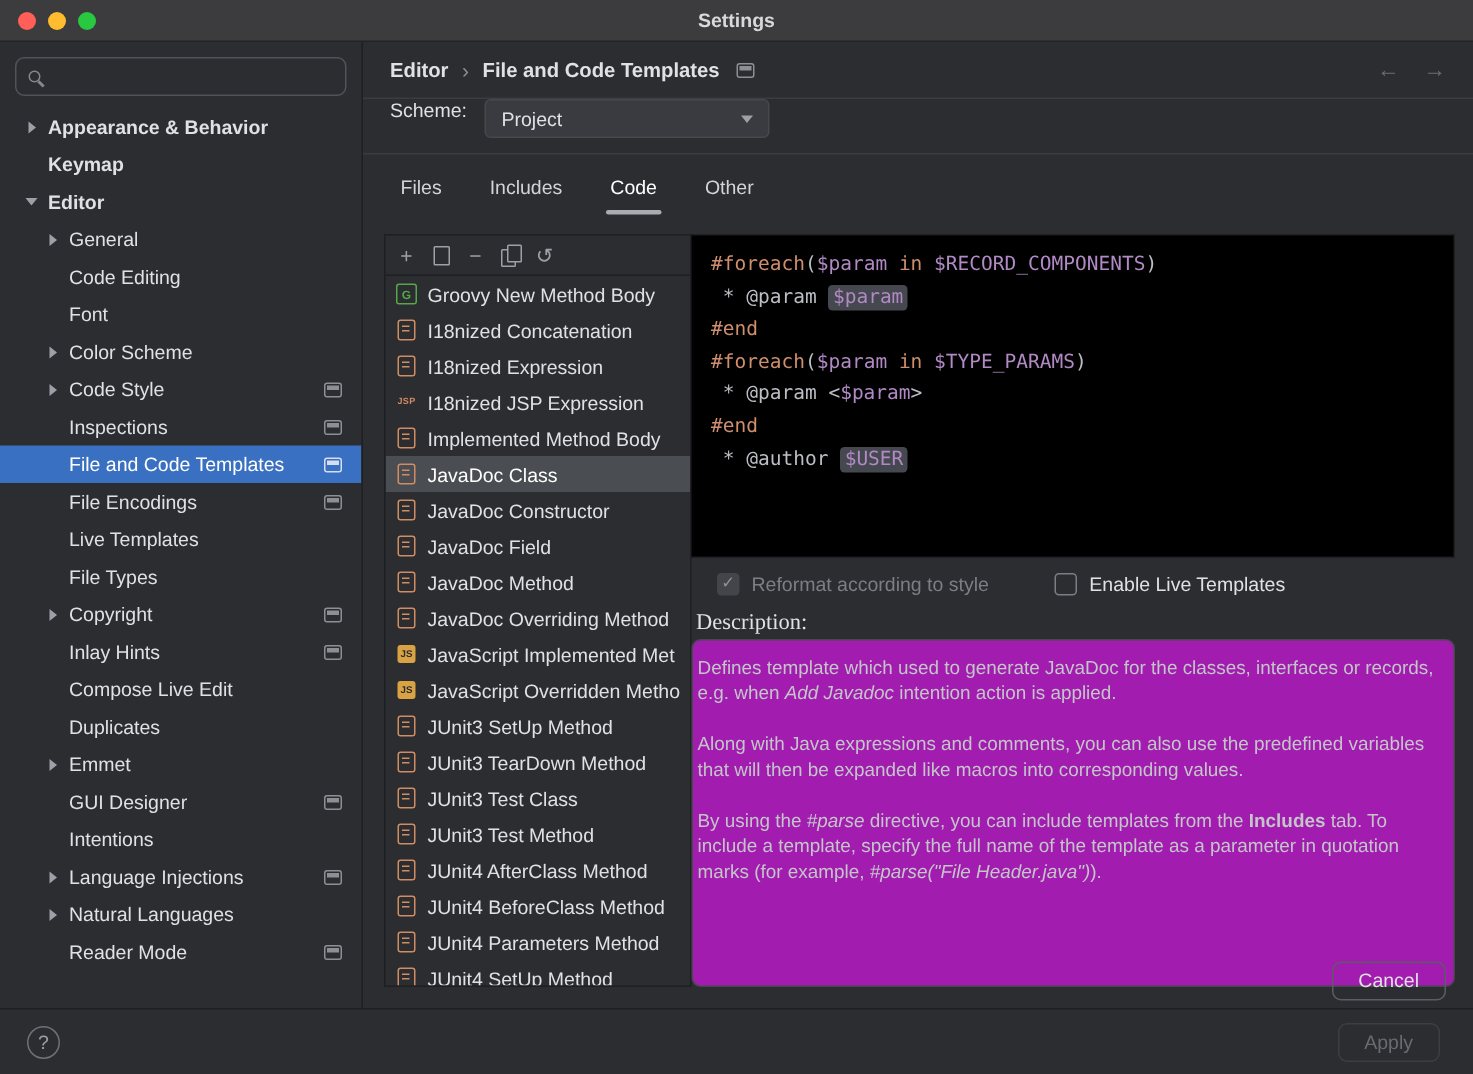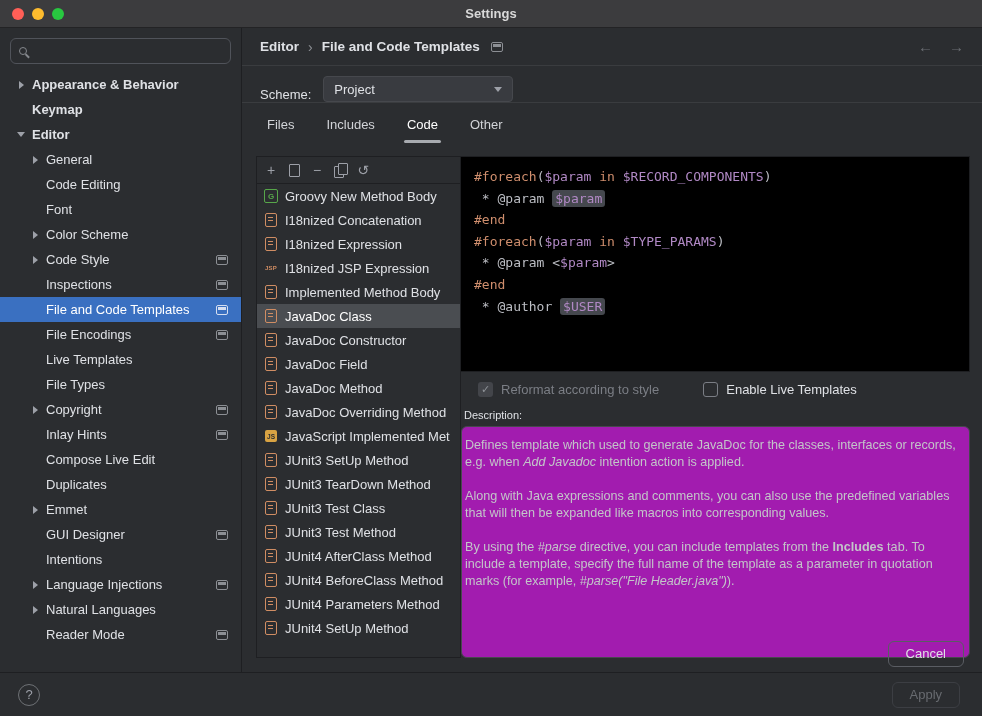--- a/index.html
+++ b/index.html
@@ -43,21 +43,21 @@
   .tree-row.selected .monitor-ic::after { background:#d5def0; }
 
   
   .crumb-row { height:38px; flex:none; display:flex; align-items:center; padding:0 18px; border-bottom:1px solid #3a3c3f; }
   .crumb { font-size:13.5px; font-weight:700; color:#dfe1e5; white-space:nowrap; }
   .crumb-sep { color:#8c8f94; margin:0 9px; font-size:14px; }
   .crumb-monitor { margin-left:11px; }
   .nav-arrows { margin-left:auto; display:flex; gap:16px; }
   .nav-arrow { color:#6b6e73; font-size:15px; cursor:pointer; line-height:1; }
 
-  .scheme-row { height:37px; flex:none; display:flex; align-items:flex-end; padding:0 18px; border-bottom:1px solid #3a3c3f; }
+  .scheme-row { height:37px; flex:none; display:flex; align-items:flex-start; padding:0 18px; border-bottom:1px solid #3a3c3f; }
   .scheme-label { font-size:13px; color:#dfe1e5; }
   .scheme-select { margin-left:12px; width:190px; height:26px; background:#393b40; border:1px solid #46484d; border-radius:4px; display:flex; align-items:center; padding:0 10px; cursor:pointer; }
   .scheme-value { font-size:13px; color:#dfe1e5; }
   .dd-chev { margin-left:auto; width:0; height:0; border-left:4px solid transparent; border-right:4px solid transparent; border-top:5px solid #9da0a8; }
 
   .tabs-row { height:42px; flex:none; display:flex; padding-left:22px; }
   .tab { position:relative; display:flex; align-items:center; padding:0 3px; margin-right:26px; font-size:13px; color:#d2d4d8; cursor:pointer; white-space:nowrap; }
   .tab.selected { color:#ffffff; }
   .tab.selected::after { content:""; position:absolute; left:0; right:0; bottom:2px; height:3px; border-radius:2px; background:#a8abb0; }
 
@@ -92,21 +92,21 @@
   .tk-vh { color:#b189c5; background:#45484e; border-radius:3px; padding:1px 3px; }
 
   .opts-row { height:30px; flex:none; margin-top:2px; display:flex; align-items:center; gap:44px; padding-left:17px; }
   .opt { display:flex; align-items:center; gap:8px; font-size:13px; color:#dfe1e5; cursor:pointer; white-space:nowrap; }
   .opt.disabled { color:#7b7e85; cursor:default; }
   .cb { width:15px; height:15px; border-radius:3px; flex:none; display:inline-flex; align-items:center; justify-content:center; }
   .cb.checked-disabled { background:#43454a; }
   .cb.checked-disabled::after { content:"✓"; color:#8f9398; font-size:11px; font-weight:700; line-height:1; }
   .cb.unchecked { border:1.5px solid #7b7e85; background:transparent; }
 
-  .desc-label { height:22px; flex:none; display:flex; align-items:center; font-size:11px; color:#dfe1e5; padding-left:3px; }
+  .desc-label { height:22px; flex:none; display:flex; align-items:center; font-size:15px; color:#dfe1e5; padding-left:3px;font-family:Liberation Serif, serif; }
   .desc-box { flex:1; min-height:0; background:#a21caf; border:1px solid #46484d; border-radius:6px; padding:10px 3px; overflow:hidden; }
   .desc-p { font-size:12.6px; line-height:17px; color:#c3c5c9; margin-bottom:17px; }
   .desc-p:last-child { margin-bottom:0; }
   .desc-i { font-style:italic; }
   .desc-b { font-weight:700; }
 
   
   .footer { height:44px; border-top:1px solid #1e1f22; display:flex; align-items:center; padding:0 18px; }
   .help-btn { width:22px; height:22px; border:1px solid #6e7175; border-radius:50%; color:#9da0a8; font-size:13px; display:inline-flex; align-items:center; justify-content:center; cursor:pointer; }
   .footer-buttons { margin-left:auto; display:flex; gap:15px; align-items:center;flex-direction:column; }
@@ -336,20 +336,24 @@
               </div>
               <div class="tpl-row">
                 <span class="file-ic ic-tpl"></span>
                 <span class="tpl-label">JavaDoc Overriding Method</span>
               </div>
               <div class="tpl-row">
                 <span class="file-ic ic-js"></span>
                 <span class="tpl-label">JavaScript Implemented Met</span>
               </div>
               <div class="tpl-row">
+                <span class="file-ic ic-js"></span>
+                <span class="tpl-label">JavaScript Overridden Metho</span>
+              </div>
+              <div class="tpl-row">
                 <span class="file-ic ic-tpl"></span>
                 <span class="tpl-label">JUnit3 SetUp Method</span>
               </div>
               <div class="tpl-row">
                 <span class="file-ic ic-tpl"></span>
                 <span class="tpl-label">JUnit3 TearDown Method</span>
               </div>
               <div class="tpl-row">
                 <span class="file-ic ic-tpl"></span>
                 <span class="tpl-label">JUnit3 Test Class</span>

